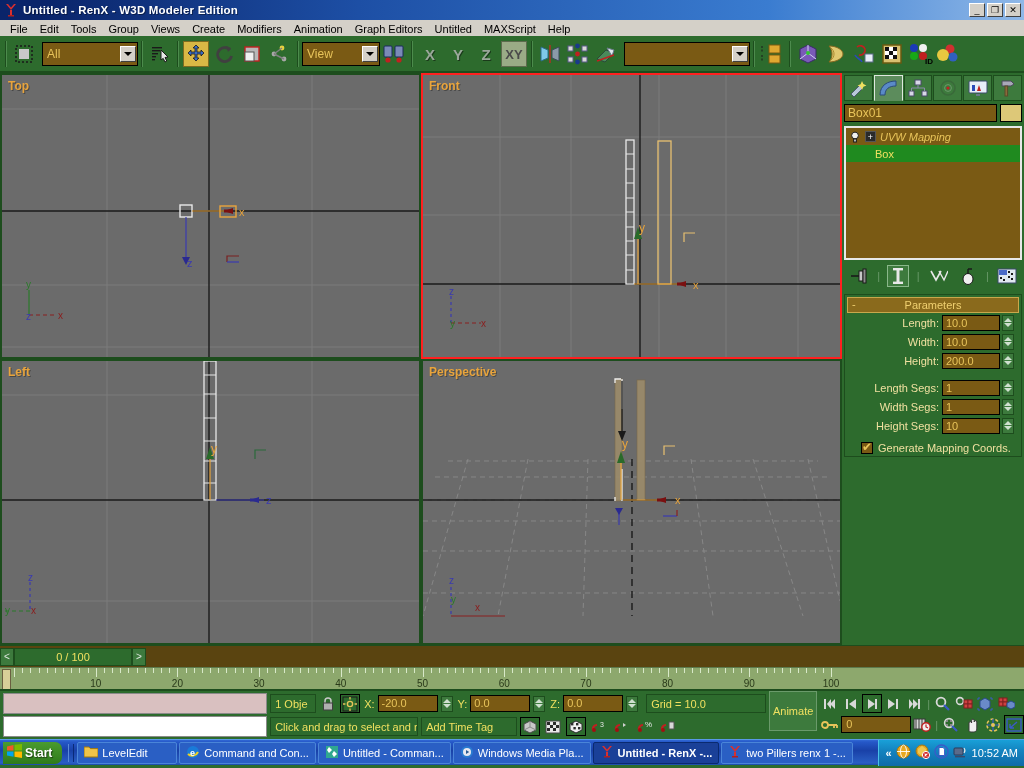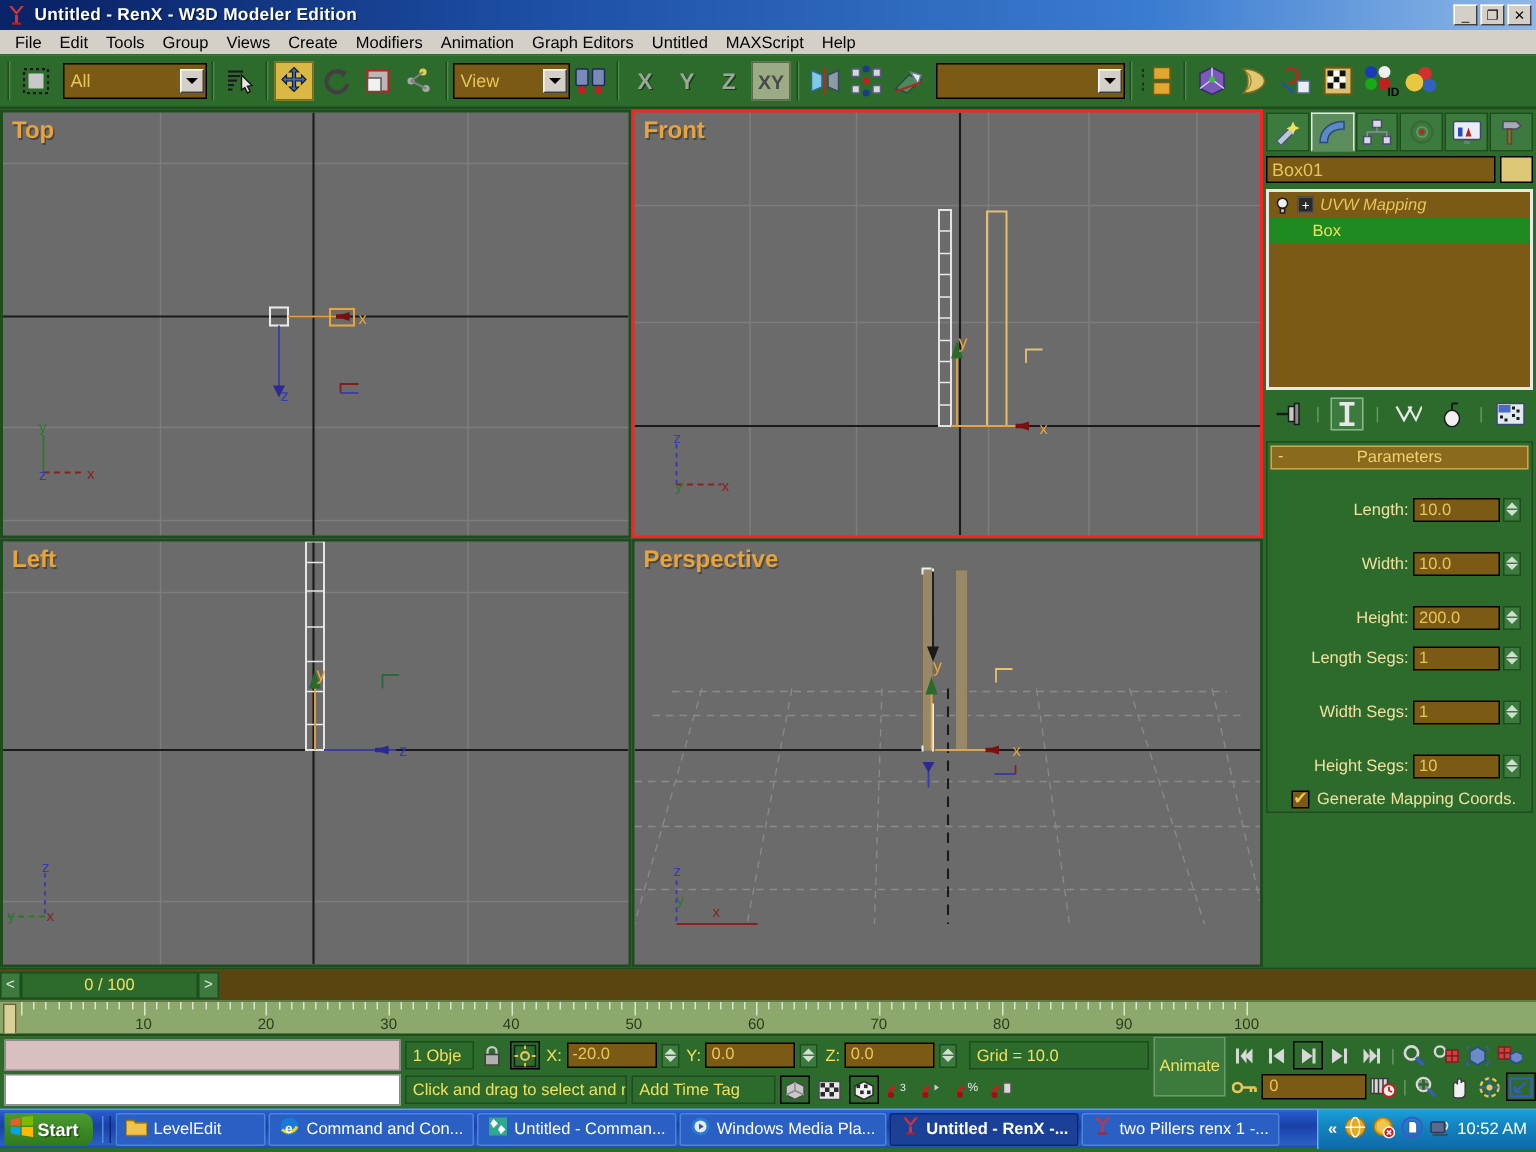--- a/index.html
+++ b/index.html
@@ -39,21 +39,21 @@
     display:flex;align-items:center;justify-content:center; margin-right:1px;}
   .caret{ width:0;height:0;border-left:4px solid transparent;border-right:4px solid transparent;
     border-top:4px solid #000;}
 
   
   .main{ display:flex; height:572px; }
   .viewports{ width:842px; display:grid; grid-template-columns:421px 421px;
     grid-template-rows:286px 286px; background:#2d6b2d;}
   .vp{ position:relative; border:2px solid #1d4d1d; background:#6b6b6b; overflow:hidden;}
   .vp.active{ border-color:#ff2020;}
-  .vp-label{ position:absolute;top:4px;left:6px; color:#e8a43c; font-size:16px;
+  .vp-label{ position:absolute;top:4px;left:6px; color:#e8a43c; font-size:12px;
     font-weight:bold; z-index:5; text-shadow:1px 1px 0 #00000055;}
   .vp-canvas{ position:absolute; inset:0; }
 
   
   .cmdpanel{ width:182px; background:#2d6b2d; padding:2px; }
   .cp-tabs{ display:flex; gap:1px; height:26px; margin-bottom:3px;}
   .cp-tab{ flex:1; background:#3d7a3d; border:1px solid #1d4d1d; display:flex;
     align-items:center;justify-content:center;}
   .cp-tab.sel{ background:#5c8c5c; border-color:#dfe8df; border-bottom-color:#5c8c5c;}
   .cp-name{ display:flex; gap:3px; margin-bottom:4px;}
@@ -72,21 +72,21 @@
   .plusbox{ width:11px;height:11px; background:#2a2a2a; color:#fff; font-size:9px;
     line-height:10px; text-align:center; border:1px solid #555;}
   .cp-stackbtns{ display:flex; align-items:center; justify-content:space-around;
     height:24px; margin-bottom:6px;}
   .sbtn{ width:22px;height:22px; display:flex;align-items:center;justify-content:center;}
   .sbtn.sel{ border:1px solid #8ab88a; background:#3d7a3d;}
   .rollup{ background:#2d6b2d; border:1px solid #1d4d1d; padding:2px;}
   .rollup-hdr{ height:16px; background:#8a6a1c; border:1px solid #c8a84c;
     color:#f0d070; text-align:center; line-height:14px; font-size:11px; position:relative;}
   .rollup-hdr .minus{ position:absolute; left:4px; top:-1px; color:#f0d070;}
-  .prow{ display:flex; align-items:center; justify-content:flex-end; height:19px; margin-top:17px;}
+  .prow{ display:flex; align-items:center; justify-content:flex-end; height:19px; margin-top:0;}
   .plabel{ color:#f0e0a0; font-size:11px; margin-right:3px;}
   .pfield{ width:58px;height:16px; background:#7a5a14; border:1px solid #000;
     color:#e8c45a; padding-left:3px; line-height:14px; font-size:11px;}
   .spin{ width:12px;height:16px; margin-left:2px; background:#3d7a3d;
     border:1px solid #1d4d1d; display:flex;flex-direction:column;
     align-items:center;justify-content:center; gap:1px; margin-right:5px;}
   .spin i{ width:0;height:0;border-left:4px solid transparent;border-right:4px solid transparent;}
   .spin .up{ border-bottom:4px solid #cfe0cf;}
   .spin .dn{ border-top:4px solid #cfe0cf;}
   .chkrow{ display:flex;align-items:center; margin-top:7px; padding-left:14px; gap:5px;}

